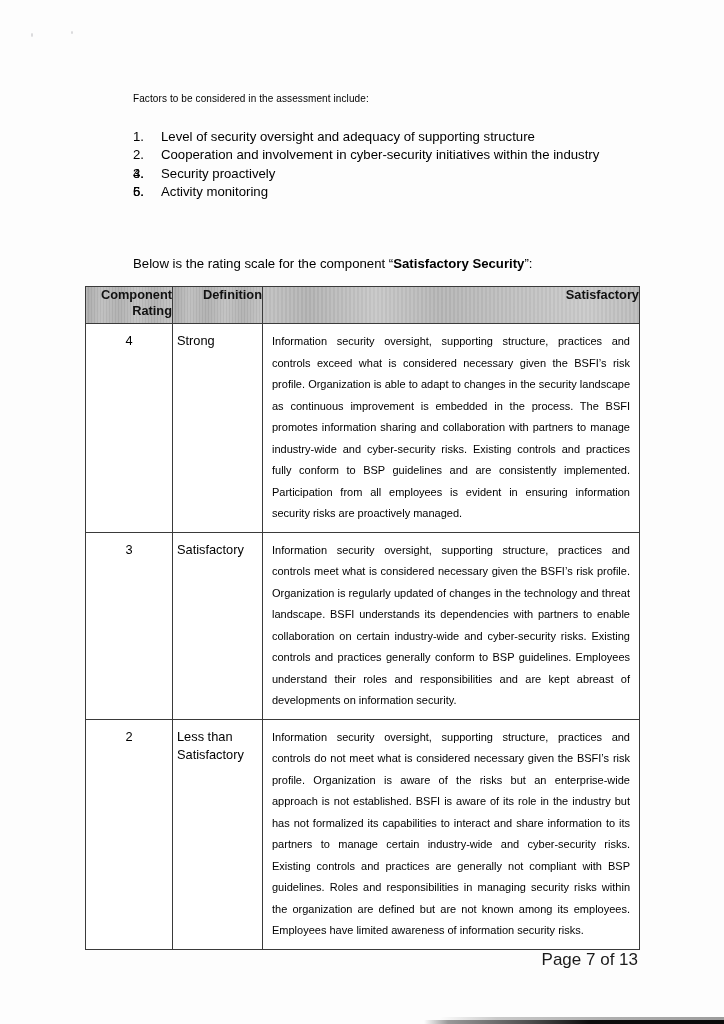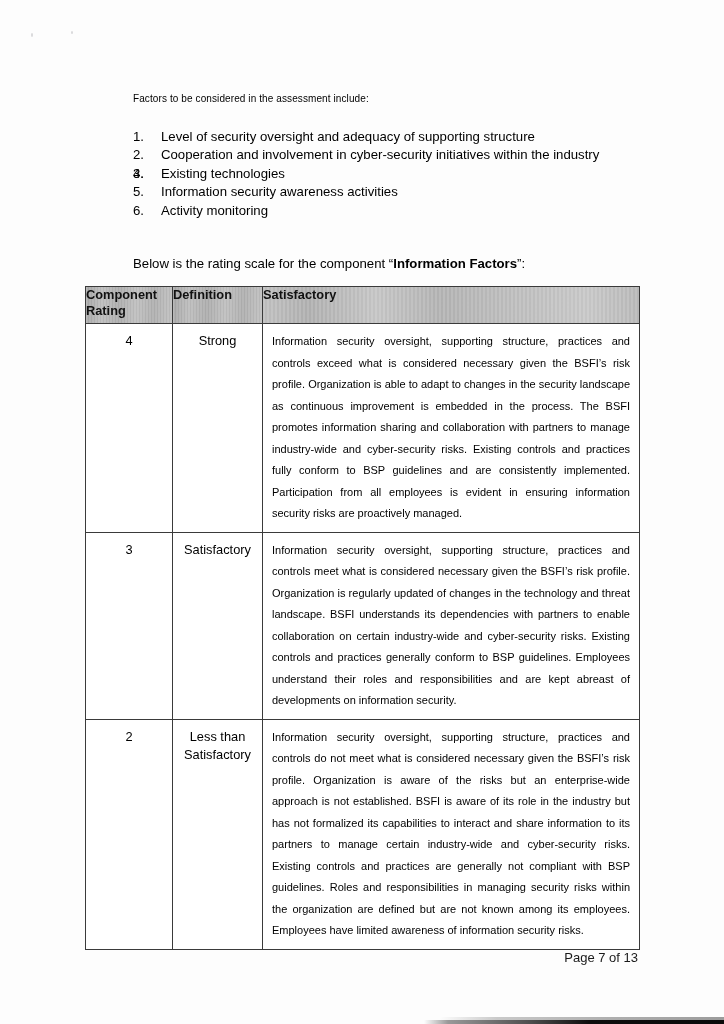--- a/index.html
+++ b/index.html
@@ -109,21 +109,21 @@
   .scale-table col.c-desc   { width: 377px; }
 
   .scale-table th,
   .scale-table td {
     border: 1px solid #3a3a3a;
     vertical-align: top;
     padding: 0;
   }
 
   thead th {
-    text-align: left;
+    text-align: right;
     font-weight: bold;
     font-size: 12.8px;
     line-height: 16px;
     padding: 4px 2px 5px;
     color: #111;
     
     background-color: #b5b5b5;
     background-image:
       repeating-linear-gradient(0deg, rgba(255,255,255,.32) 0px, rgba(255,255,255,.32) 1px, rgba(0,0,0,.10) 1px, rgba(0,0,0,.10) 2px),
       repeating-linear-gradient(90deg, rgba(255,255,255,.20) 0px, rgba(255,255,255,.20) 1px, rgba(0,0,0,.07) 1px, rgba(0,0,0,.07) 3px),
@@ -141,40 +141,39 @@
   tbody td {
     background: #ffffff;
   }
   td.rating-cell {
     text-align: center;
     padding: 8px 2px 0;
     font-size: 12.8px;
     line-height: 18.4px;
   }
   td.def-cell {
-    text-align: center;
     padding: 8px 4px 0;
     font-size: 12.8px;
     line-height: 18.4px;
     margin-left: 15px;
   }
   td.desc-cell {
     text-align: justify;
     text-align-last: left;
     padding: 7px 9px 7px 9px;
     font-size: 11px;
     line-height: 21.5px;
     hyphens: none;
   }
 
   .footer {
     position: absolute;
     right: 86px;
     top: 950px;
-    font-size: 13px;
+    font-size: 17px;
     color: #1a1a1a;
   }
 </style>
 </head>
 <body>
 
 <div class="page"></div>
 
 <div class="scan-speck" style="left:31px;top:33px;width:2px;height:4px;"></div>
 <div class="scan-speck" style="left:71px;top:31px;width:2px;height:3px;"></div>
@@ -190,33 +189,32 @@
     </li>
     <li>
       <span class="num">2.</span>
       <span>Cooperation and involvement in cyber-security initiatives within the industry</span>
     </li>
     <li>
       <span class="num">3.</span>
     </li>
     <li>
       <span class="num">4.</span>
-      <span>Existing technologies</span>
+      <span>Security proactively</span>
     </li>
     <li>
       <span class="num">5.</span>
-      <span>Information security awareness activities</span>
     </li>
     <li>
       <span class="num">6.</span>
       <span>Activity monitoring</span>
     </li>
   </ol>
 
-  <div class="rating-line"><span>Below is the rating scale for the component “</span><b>Information Factors</b><span>”:</span></div>
+  <div class="rating-line"><span>Below is the rating scale for the component “</span><b>Satisfactory Security</b><span>”:</span></div>
 
   <table class="scale-table">
     <colgroup>
       <col class="c-rating">
       <col class="c-def">
       <col class="c-desc">
     </colgroup>
     <thead>
       <tr>
         <th class="th-rating">

